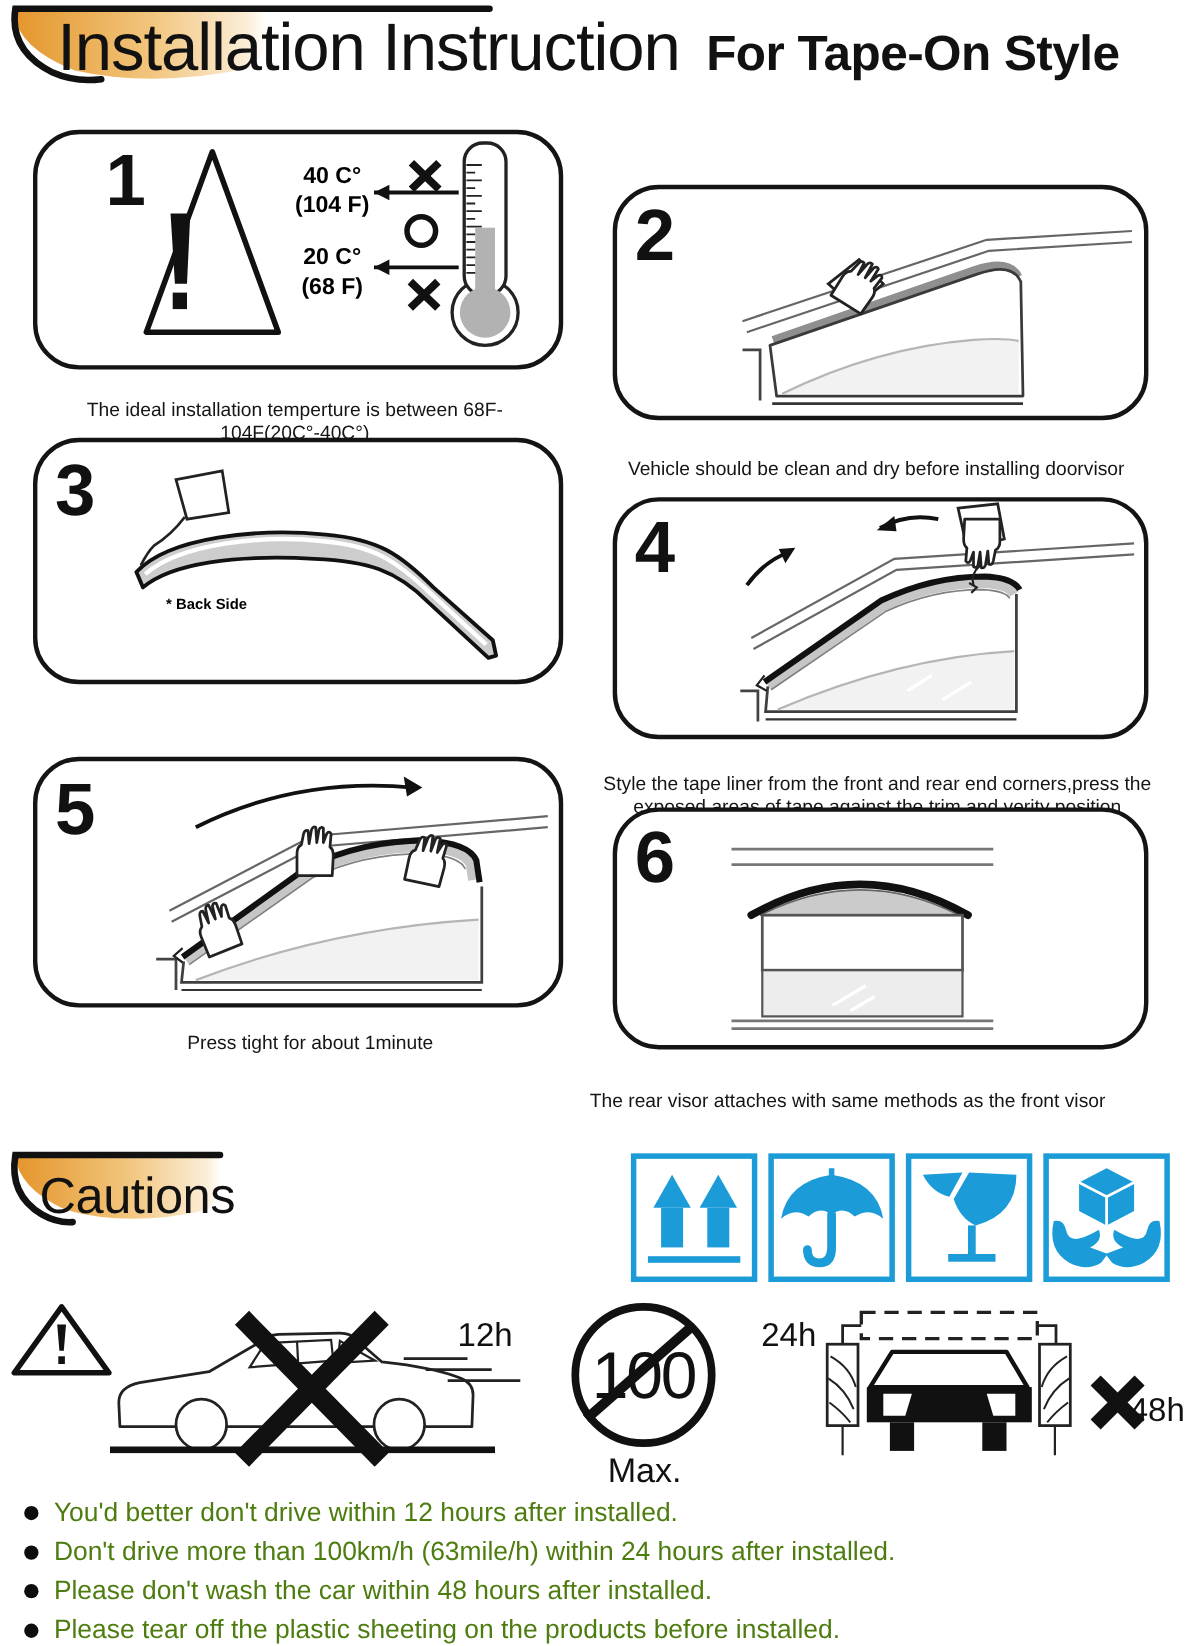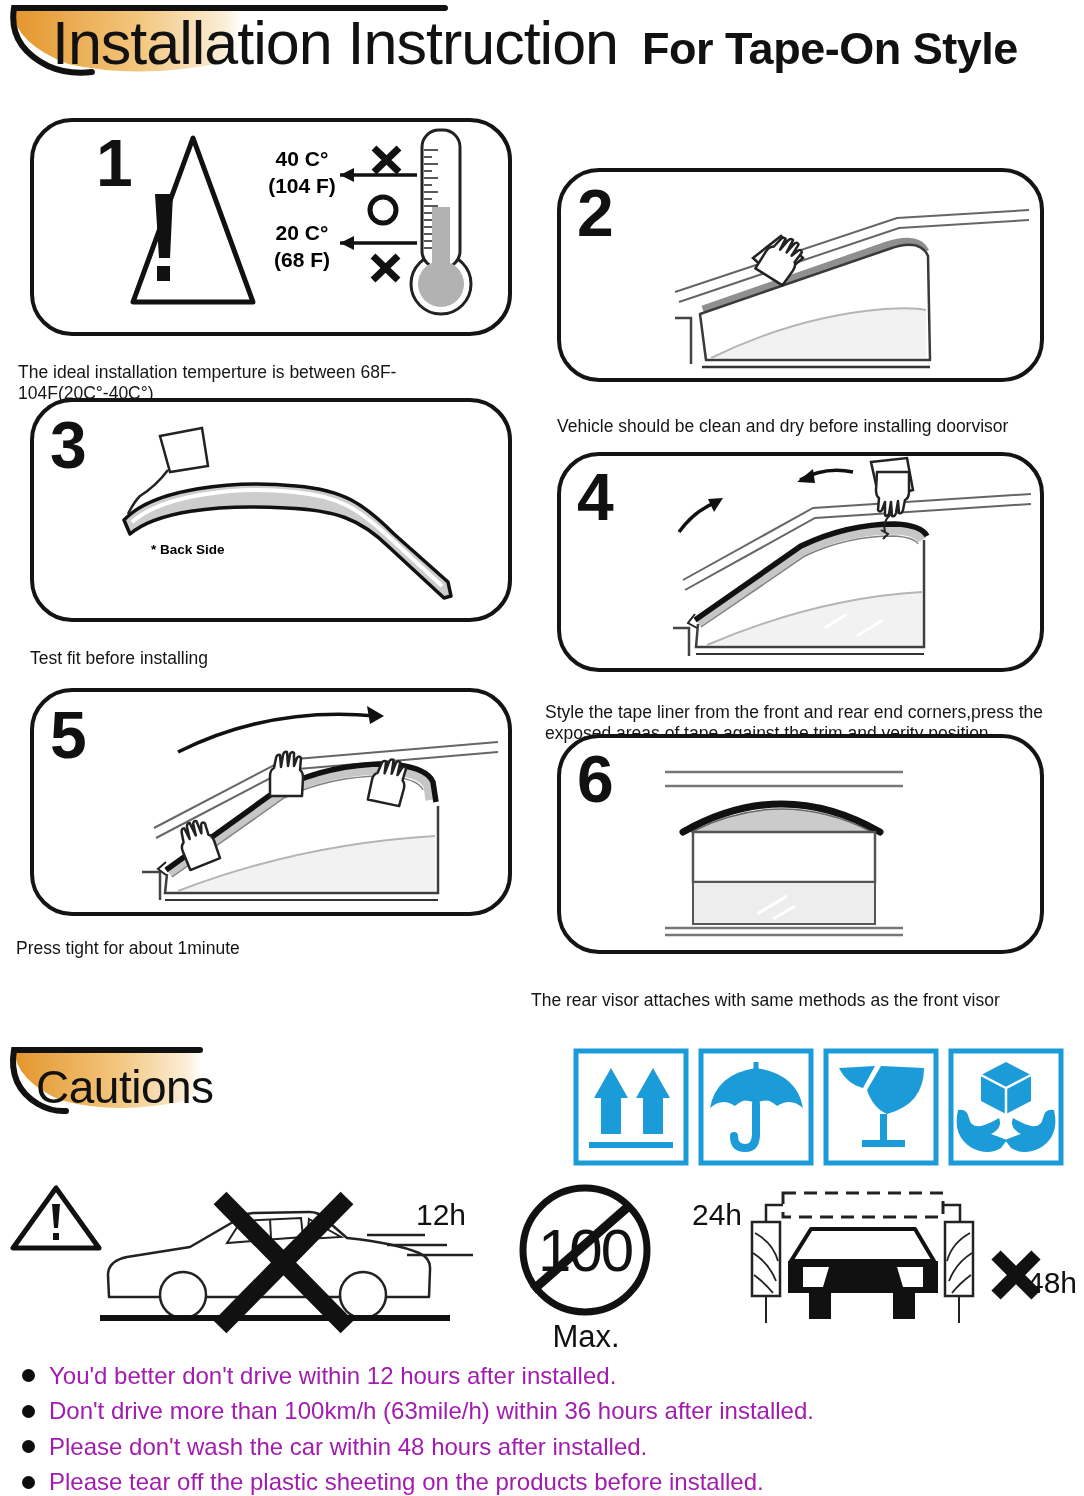--- a/index.html
+++ b/index.html
@@ -2,28 +2,28 @@
 <html><head>
 <meta charset="utf-8">
 <style>
   html,body{margin:0;padding:0;background:#fff;}
   #page{position:relative;width:1084px;height:1496px;background:#fff;overflow:hidden;
         font-family:"Liberation Sans", sans-serif;color:#111;}
   #page svg{display:block;}
   .abs{position:absolute;}
   .box{position:absolute;border:4px solid #141414;border-radius:42px;background:#fff;}
   .num{position:absolute;font-weight:700;font-size:66px;line-height:1;color:#111;}
-  .cap{position:absolute;text-align:left;font-size:17.5px;line-height:1.2;color:#151515;}
+  .cap{position:absolute;text-align:center;font-size:17.5px;line-height:1.2;color:#151515;}
   .hlabel{position:absolute;font-size:30px;color:#111;margin-left:32px;}
   .title{position:absolute;left:52px;top:8px;white-space:nowrap;}
   .title .t1{font-size:61px;font-weight:400;letter-spacing:-1px;}
   .title .t2{font-size:45px;font-weight:700;margin-left:24px;letter-spacing:-0.5px;}
   .cautions-title{position:absolute;left:36px;top:1048px;font-size:46px;font-weight:400;letter-spacing:-0.5px;margin-top:12px;}
   .bullets{position:absolute;left:14px;top:1358px;width:1060px;list-style:none;margin:0;padding:0;}
-  .bullets li{display:flex;align-items:center;height:35.5px;font-size:24px;color:#a21caf;}
+  .bullets li{display:flex;align-items:center;height:35.5px;font-size:24px;color:#4d7c0f;}
   .bullets li .dot{width:13px;height:13px;border-radius:50%;background:#0d0d0d;margin:0 14px 0 8px;flex:0 0 13px;}
   text{font-family:"Liberation Sans",sans-serif;}
 </style>
 </head>
 <body>
 
 <div id="page">
 
   <svg width="0" height="0" class="abs" aria-hidden="true">
     <defs>
@@ -103,21 +103,20 @@
   <section class="box" style="left:30px;top:398px;width:474px;height:216px">
     <span class="num" style="left:16px;top:10px">3</span>
     <svg class="abs" style="left:0;top:0" width="466" height="208" viewBox="0 0 466 208">
       <path d="M90 118 C120 86 200 78 262 84 C310 88 330 102 360 132 L414 180 L417 194 L410 196 L356 146 C326 116 300 108 252 106 C180 102 122 110 96 132 Z" fill="#cdcdcd" stroke="#111" stroke-width="3.5" stroke-linejoin="round"></path>
       <path d="M98 120 C130 92 205 84 260 90 C306 94 326 108 356 136 L408 184" fill="none" stroke="#fff" stroke-width="4"></path>
       <path d="M126 34 L168 26 L174 64 L136 70 Z" fill="#fff" stroke="#222" stroke-width="2.5"></path>
       <path d="M134 68 Q122 84 106 94 Q100 100 94 112" fill="none" stroke="#222" stroke-width="2.5"></path>
       <text x="117" y="152" font-size="13.5" font-weight="bold">* Back Side</text>
     </svg>
   </section>
-  <p class="cap" style="left:30px;top:630px;width:474px">Test fit before installing</p>
 
   <section class="box" style="left:557px;top:452px;width:479px;height:212px">
     <span class="num" style="left:16px;top:8px">4</span>
     <svg class="abs" style="left:0;top:0" width="471" height="204" viewBox="0 0 471 204">
       <path d="M239 24 Q264 10 292 16" fill="none" stroke="#111" stroke-width="3.5"></path>
       <path d="M236 26 L252 13 L254 27 Z" fill="#111"></path>
       <path d="M118 76 Q134 54 156 46" fill="none" stroke="#111" stroke-width="3.5"></path>
       <path d="M162 42 L147 43 L153 56 Z" fill="#111"></path>
       <g stroke="#666" stroke-width="2" fill="none">
         <path d="M122 124 L252 52 L470 38"></path>
@@ -157,21 +156,21 @@
       <path d="M144 199 Q266 152 401 144 L401 199 Z" fill="#f2f2f2"></path>
       <path d="M144 199 Q266 152 401 144" fill="none" stroke="#b5b5b5" stroke-width="2"></path>
       <path d="M131 208 L404 208" stroke="#333" stroke-width="2"></path>
       <path d="M108 180 L126 180 L126 208" fill="none" stroke="#444" stroke-width="2.5"></path>
       <path d="M132 170 l-8 7 l8 6" fill="none" stroke="#222" stroke-width="2"></path>
       <use href="#glove" transform="translate(138,138) rotate(-22)"></use>
       <use href="#glove" transform="translate(234,60)"></use>
       <use href="#glove" transform="translate(341,64) rotate(12)"></use>
     </svg>
   </section>
-  <p class="cap" style="left:16px;top:920px;width:474px">Press tight for about 1minute</p>
+  <p class="cap" style="left:45px;top:920px;width:474px">Press tight for about 1minute</p>
 
   <section class="box" style="left:557px;top:734px;width:479px;height:212px">
     <span class="num" style="left:16px;top:8px">6</span>
     <svg class="abs" style="left:0;top:0" width="471" height="204" viewBox="0 0 471 204">
       <g stroke="#777" stroke-width="2.5" fill="none">
         <path d="M104 34 L342 34"></path>
           <path d="M104 48 L342 48"></path>
       </g>
       <path d="M130 94 Q221 48 311 94 Z" fill="#cbcbcb" stroke="#666" stroke-width="1.5"></path>
       <path d="M122 94 Q221 38 319 94" fill="none" stroke="#111" stroke-width="7" stroke-linecap="round"></path>
@@ -282,21 +281,21 @@
     <path d="M5 5 L45 45 M45 5 L5 45" stroke="#111" stroke-width="13"></path>
   </svg>
 
   <ul class="bullets">
     <li>
         <span class="dot"></span>
         <span>You'd better don't drive within 12 hours after installed.</span>
       </li>
     <li>
         <span class="dot"></span>
-        <span>Don't drive more than 100km/h (63mile/h) within 36 hours after installed.</span>
+        <span>Don't drive more than 100km/h (63mile/h) within 24 hours after installed.</span>
       </li>
     <li>
         <span class="dot"></span>
         <span>Please don't wash the car within 48 hours after installed.</span>
       </li>
     <li>
         <span class="dot"></span>
         <span>Please tear off the plastic sheeting on the products before installed.</span>
       </li>
   </ul>

